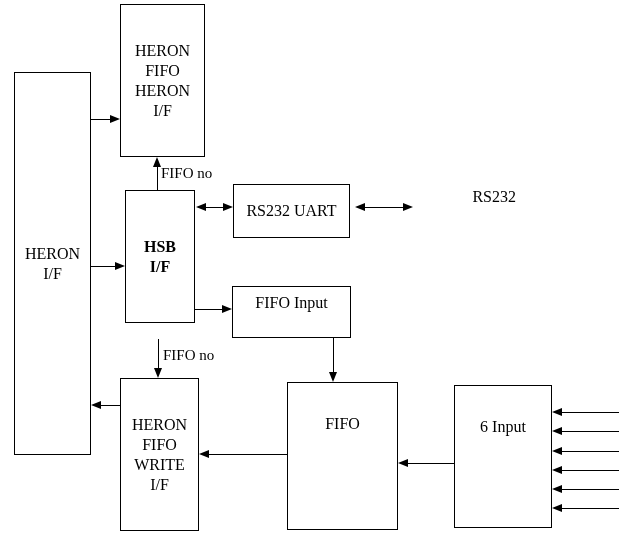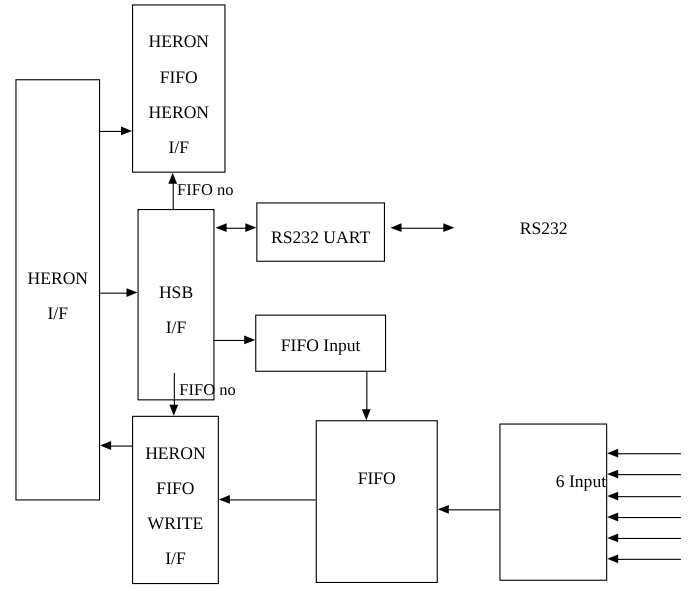--- a/index.html
+++ b/index.html
@@ -38,40 +38,40 @@
     font-size: 15px;
     line-height: 16px;
     white-space: nowrap;
   }
   .text-block {
     position: absolute;
     font-size: 16px;
     line-height: 20px;
     text-align: right;
   }
-  .line { display: block; margin-top: 12px; }
+  .line { display: block; }
 </style>
 </head>
 <body>
 
 <div class="canvas">
 
   <div class="box" style="left:14px; top:72px; width:77px; height:383px;">
     <span class="line">HERON</span>
     <span class="line">I/F</span>
   </div>
 
   <div class="box" style="left:120px; top:4px; width:85px; height:153px;">
     <span class="line">HERON</span>
     <span class="line">FIFO</span>
     <span class="line">HERON</span>
     <span class="line">I/F</span>
   </div>
 
-  <div class="box" style="left:125px; top:190px; width:70px; height:174px;">
+  <div class="box" style="left:125px; top:190px; width:70px; height:133px;font-weight:bold;">
     <span class="line">HSB</span>
     <span class="line">I/F</span>
   </div>
 
   <div class="box" style="left:233px; top:184px; width:117px; height:54px;">
     <span class="line">RS232 UART</span>
   </div>
 
   <div class="box top-align" style="left:232px; top:286px; width:119px; height:52px; padding-top:6px;">
     <span class="line">FIFO Input</span>
@@ -81,21 +81,21 @@
     <span class="line">HERON</span>
     <span class="line">FIFO</span>
     <span class="line">WRITE</span>
     <span class="line">I/F</span>
   </div>
 
   <div class="box top-align" style="left:287px; top:382px; width:111px; height:148px; padding-top:31px;">
     <span class="line">FIFO</span>
   </div>
 
-  <div class="box top-align" style="left:454px; top:385px; width:98px; height:143px; padding-top:31px;align-items:flex-end;">
+  <div class="box top-align" style="left:454px; top:385px; width:98px; height:143px; padding-top:31px;">
     <span class="line">6 Input</span>
   </div>
 
   <div class="float-label" style="left:161px; top:165px;">FIFO no</div>
 
   <div class="float-label" style="left:163px; top:347px;">FIFO no</div>
 
   <div class="text-block" style="left:408px; top:187px; width:108px;">
     <span class="line">RS232</span>
   </div>

